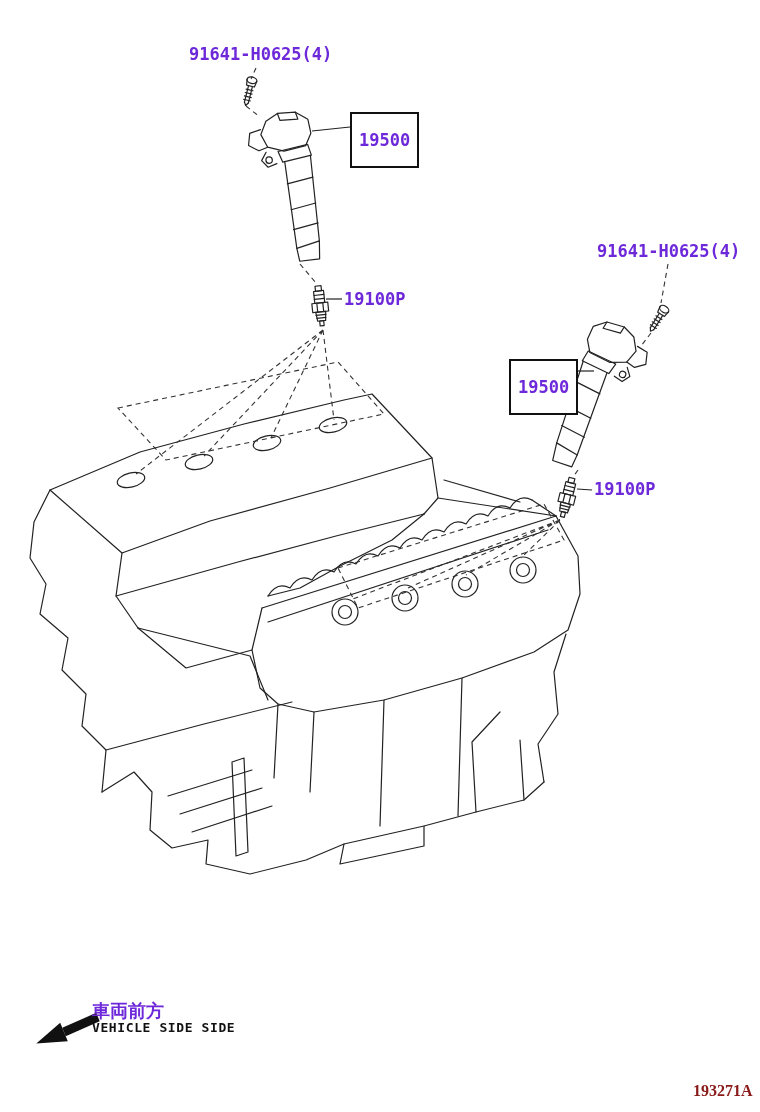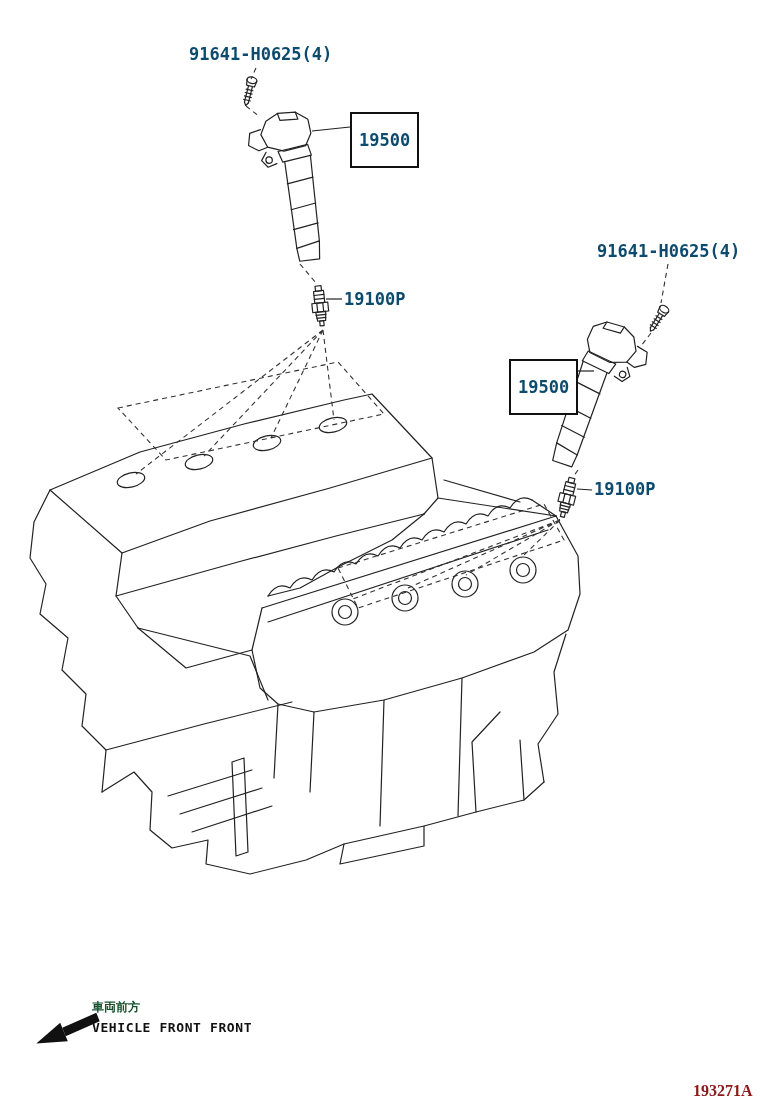--- a/index.html
+++ b/index.html
@@ -1,22 +1,22 @@
 <!DOCTYPE html>
 <html><head>
 <meta charset="utf-8">
 <style>
   html,body{margin:0;padding:0;background:#fff;}
   .canvas{position:relative;width:760px;height:1112px;background:#fff;overflow:hidden;
           font-family:"DejaVu Sans Mono","Liberation Mono",monospace;}
   .art{position:absolute;left:0;top:0;}
-  .callout{position:absolute;font-weight:bold;font-size:17px;line-height:1.2;color:#0c4a6e;
+  .callout{position:absolute;font-weight:bold;font-size:17px;line-height:1.2;color:#6d28d9;
            white-space:nowrap;font-family:"DejaVu Sans Mono","Liberation Mono",monospace;}
   .callout.boxed{border:2px solid #111;padding:16px 7px;background:#fff;}
-  .front-jp{position:absolute;left:92px;top:999px;font-size:12px;font-weight:bold;color:#14532d;
+  .front-jp{position:absolute;left:92px;top:999px;font-size:18px;font-weight:bold;color:#6d28d9;
             font-family:Liberation Mono, monospace;}
   .front-en{position:absolute;left:92px;top:1020px;font-size:13px;font-weight:bold;color:#111;
             letter-spacing:0.6px;font-family:"DejaVu Sans Mono","Liberation Mono",monospace;}
   .diagram-code{position:absolute;left:693px;top:1082px;font-size:16px;font-weight:bold;
             font-family:Liberation Serif, serif;}
 </style>
 </head>
 <body>
 
 <div class="canvas">
@@ -151,15 +151,15 @@
   </svg>
 
   <div class="callout" style="left:189px;top:44px;">91641-H0625(4)</div>
   <div class="callout boxed" style="left:350px;top:112px;">19500</div>
   <div class="callout" style="left:344px;top:289px;">19100P</div>
   <div class="callout" style="left:597px;top:241px;">91641-H0625(4)</div>
   <div class="callout boxed" style="left:509px;top:359px;">19500</div>
   <div class="callout" style="left:594px;top:479px;">19100P</div>
 
   <div class="front-jp">車両前方</div>
-  <div class="front-en">VEHICLE FRONT FRONT</div>
+  <div class="front-en">VEHICLE SIDE SIDE</div>
   <div class="diagram-code" style="color: rgb(138, 26, 26);">193271A</div>
 </div>
 
 </body></html>

